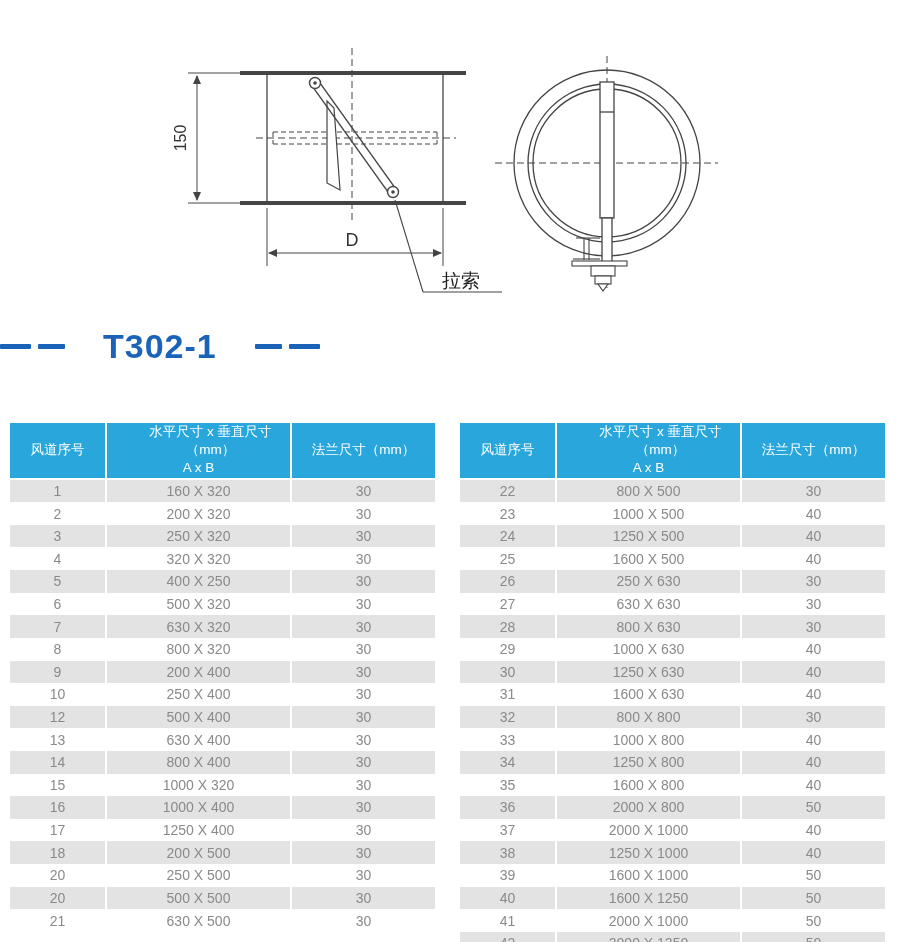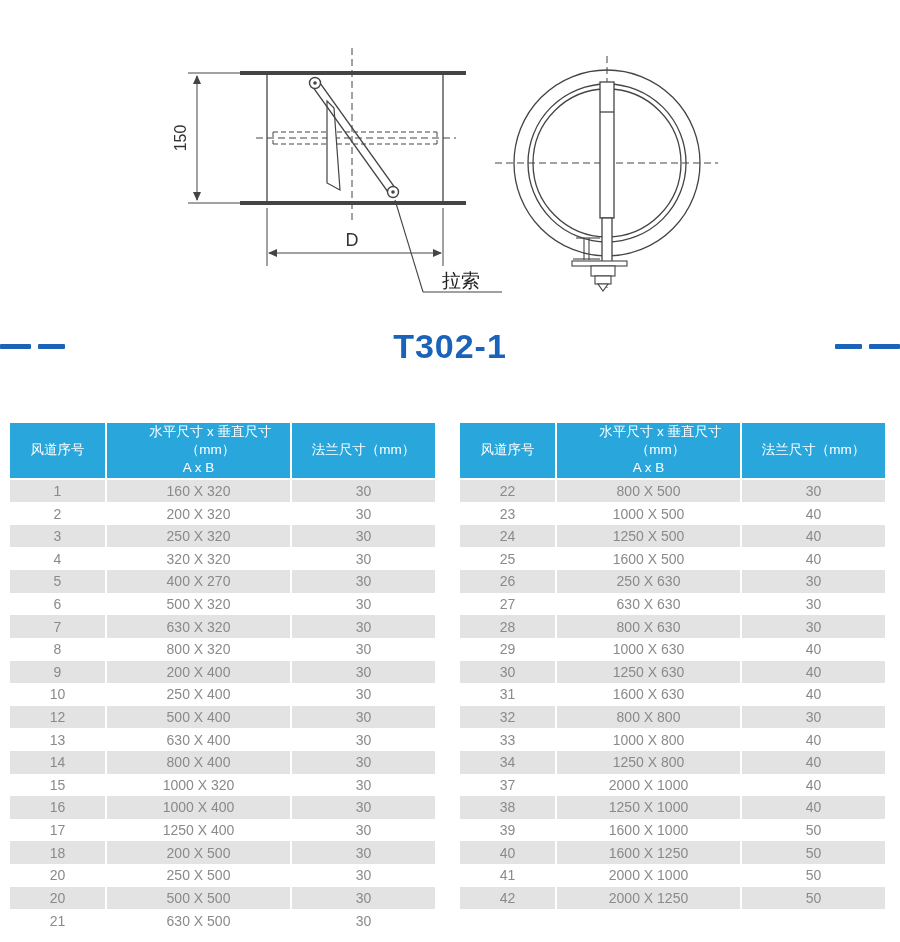--- a/index.html
+++ b/index.html
@@ -17,21 +17,21 @@
   }
   .page{position:relative;width:900px;height:942px;background:#fff;}
 
   
   .diagram-wrap{position:absolute;top:0;left:0;width:900px;height:318px;}
   svg text{font-family:"Liberation Sans","DejaVu Sans",sans-serif;}
 
   
   .title-row{
     position:absolute;top:324px;left:0;width:900px;height:44px;
-    display:flex;align-items:center;justify-content:space-between;gap:20px;
+    display:flex;align-items:center;justify-content:flex-start;gap:28px;
   }
   .dash-pair{display:flex;gap:7px;align-items:center;}
   .dash{height:5px;background:var(--title-blue);border-radius:1px;}
   .dash.d1{width:31px;} .dash.d2{width:27px;}
   .title-text{
     color:var(--title-blue);font-size:34px;font-weight:bold;
     letter-spacing:1px;line-height:1;padding:0 10px;
   }
 
   
@@ -201,21 +201,21 @@
             <td>250 X 320</td>
             <td>30</td>
           </tr>
           <tr>
             <td>4</td>
             <td>320 X 320</td>
             <td>30</td>
           </tr>
           <tr>
             <td>5</td>
-            <td>400 X 270</td>
+            <td>400 X 250</td>
             <td>30</td>
           </tr>
           <tr>
             <td>6</td>
             <td>500 X 320</td>
             <td>30</td>
           </tr>
           <tr>
             <td>7</td>
             <td>630 X 320</td>
@@ -369,20 +369,30 @@
             <td>33</td>
             <td>1000 X 800</td>
             <td>40</td>
           </tr>
           <tr>
             <td>34</td>
             <td>1250 X 800</td>
             <td>40</td>
           </tr>
           <tr>
+            <td>35</td>
+            <td>1600 X 800</td>
+            <td>40</td>
+          </tr>
+          <tr>
+            <td>36</td>
+            <td>2000 X 800</td>
+            <td>50</td>
+          </tr>
+          <tr>
             <td>37</td>
             <td>2000 X 1000</td>
             <td>40</td>
           </tr>
           <tr>
             <td>38</td>
             <td>1250 X 1000</td>
             <td>40</td>
           </tr>
           <tr>

